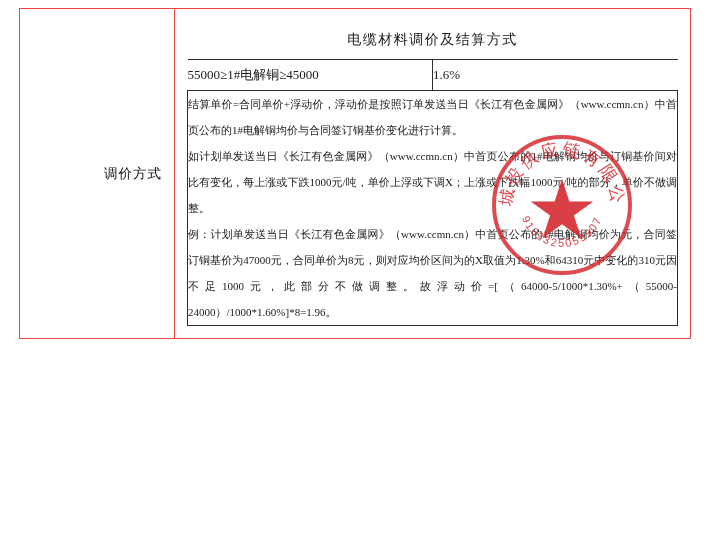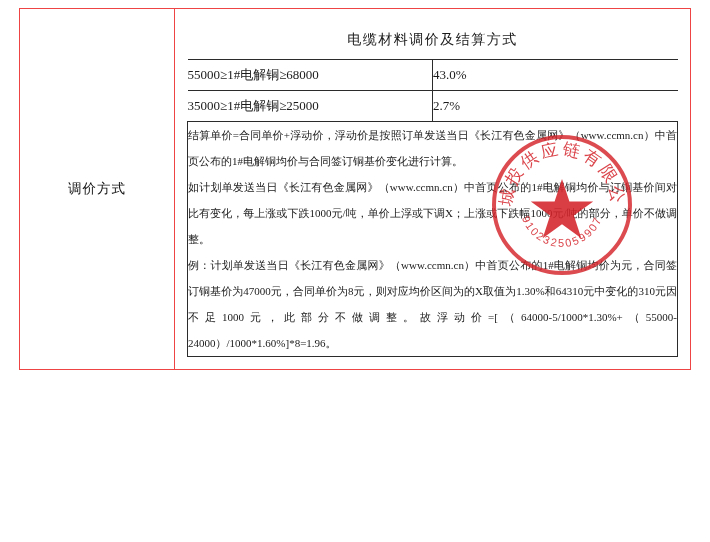--- a/index.html
+++ b/index.html
@@ -29,21 +29,21 @@
     border-collapse: collapse;
     table-layout: fixed;
   }
   table.doc td {
     border: 1px solid #ef4444;
     padding: 12px;
     vertical-align: middle;
   }
   .label-cell {
     width: 130px;
-    text-align: center;
+    text-align: right;
     font-size: 13.5px;
     letter-spacing: 1px;
     color: #111;
   }
   .right-cell {
     padding: 0;
   }
   table.inner {
     width: 100%;
     border-collapse: collapse;
@@ -104,26 +104,22 @@
       <td class="label-cell" rowspan="1">
         <span>调价方式</span>
       </td>
       <td class="right-cell">
         <table class="inner">
           <tbody>
                 <tr class="title-row">
             <td colspan="2" class="noleft noright">电缆材料调价及结算方式</td>
           </tr>
           <tr class="rate-row">
-            <td class="col-a cell-pad-l noleft">55000≥1#电解铜≥68000</td>
-            <td class="col-b cell-pad-l noright">43.0%</td>
-          </tr>
-          <tr class="rate-row">
-            <td class="col-a cell-pad-l noleft">35000≥1#电解铜≥25000</td>
-            <td class="col-b cell-pad-l noright">2.7%</td>
+            <td class="col-a cell-pad-l noleft">55000≥1#电解铜≥45000</td>
+            <td class="col-b cell-pad-l noright">1.6%</td>
           </tr>
           <tr>
             <td colspan="2" class="body-cell">
               <p>结算单价=合同单价+浮动价，浮动价是按照订单发送当日《长江有色金属网》（www.ccmn.cn）中首页公布的1#电解铜均价与合同签订铜基价变化进行计算。</p>
               <p>如计划单发送当日《长江有色金属网》（www.ccmn.cn）中首页公布的1#电解铜均价与订铜基价间对比有变化，每上涨或下跌1000元/吨，单价上浮或下调X；上涨或下跌幅1000元/吨的部分，单价不做调整。</p>
               <p>例：计划单发送当日《长江有色金属网》（www.ccmn.cn）中首页公布的1#电解铜均价为元，合同签订铜基价为47000元，合同单价为8元，则对应均价区间为的X取值为1.30%和64310元中变化的310元因不足1000元，此部分不做调整。故浮动价=[（64000-5/1000*1.30%+（55000-24000）/1000*1.60%]*8=1.96。</p>
             </td>
           </tr>
         </tbody>
             </table>

